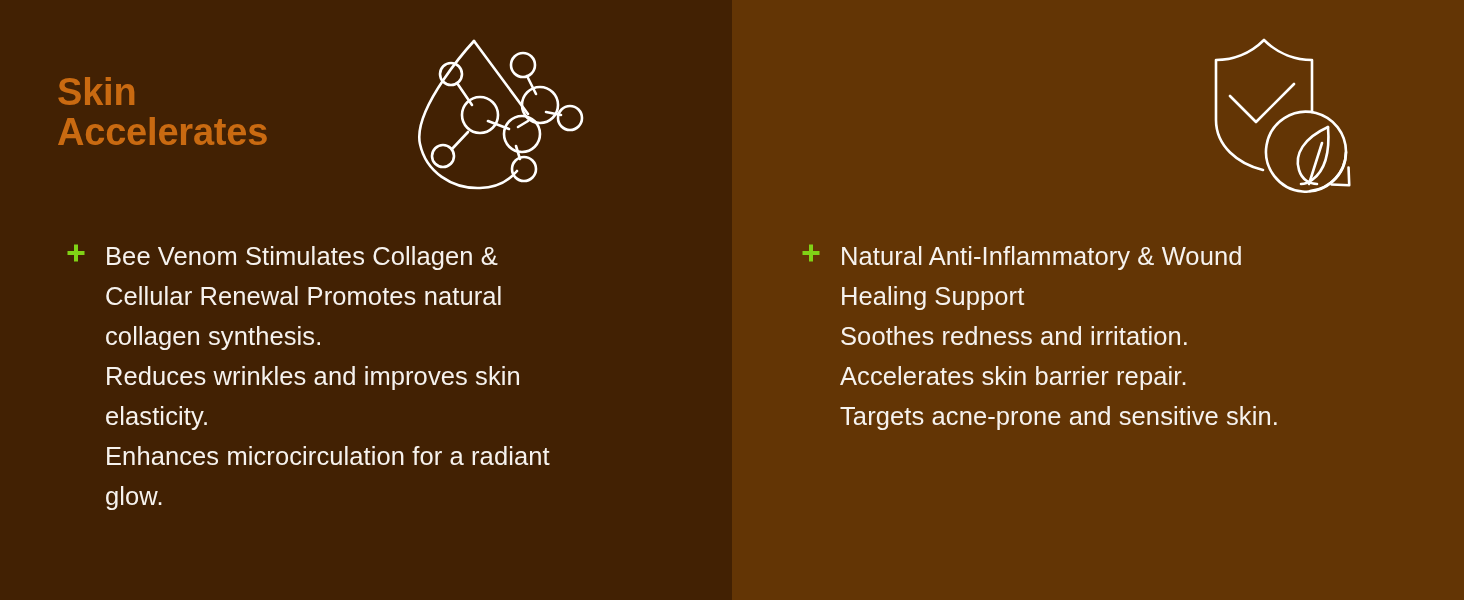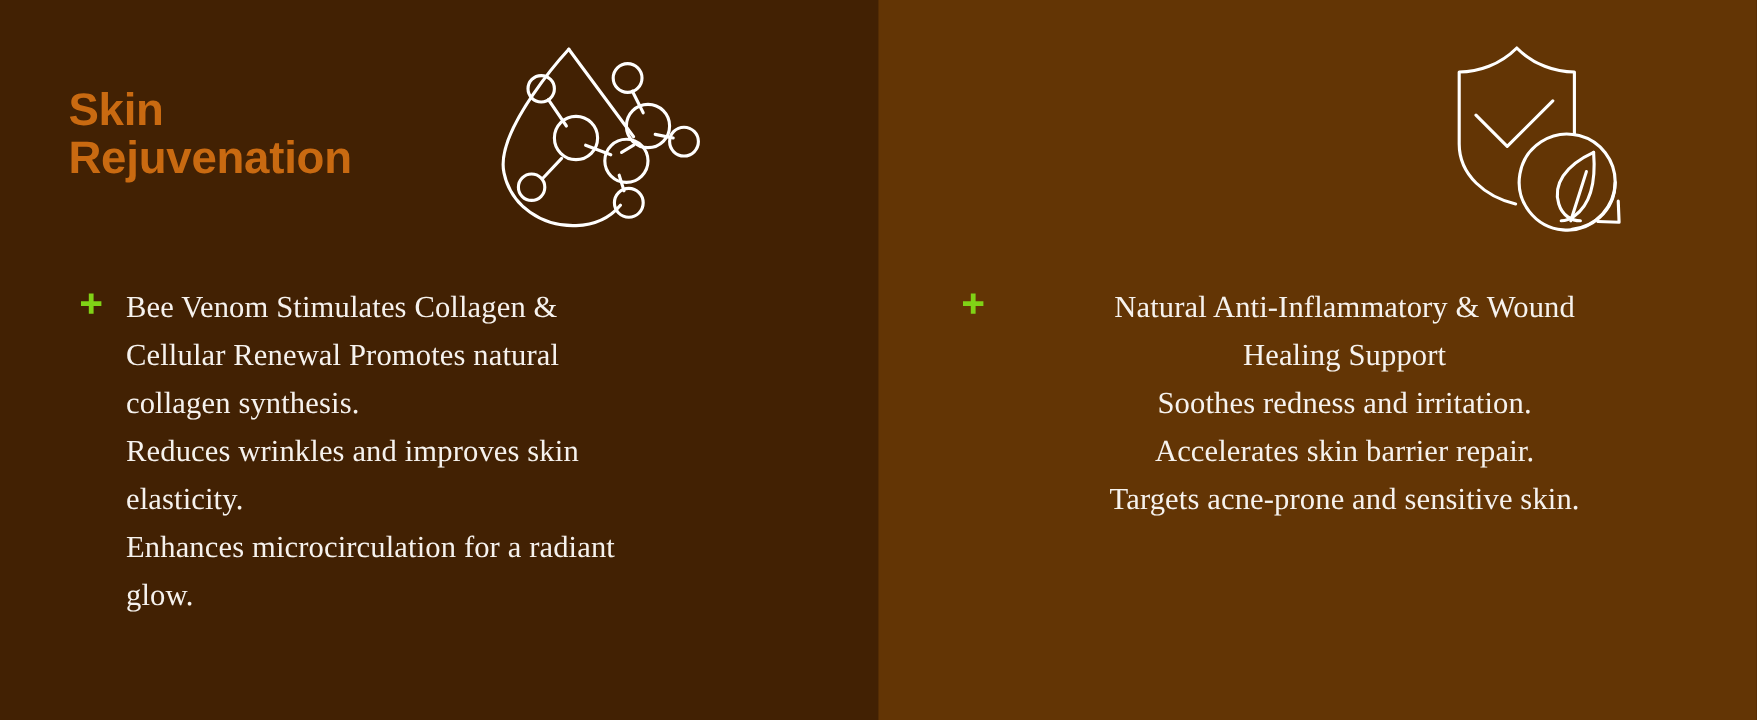--- a/index.html
+++ b/index.html
@@ -75,29 +75,27 @@
   .benefit-list {
     position: absolute;
     left: 66px;
     top: 236px;
     width: 620px;
     list-style: none;
   }
   .panel--right .benefit-list {
     left: 801px;
     width: 600px;
-    text-align: center;
   }
   .panel--right .benefit-list { left: 69px; }
 
   .benefit-item {
     position: relative;
     display: block;
     padding-left: 39px;
-    font-family: Liberation Serif, serif;
   }
 
   .benefit-bullet {
     position: absolute;
     left: 0;
     top: 7px;
     width: 20px;
     height: 20px;
     display: block;
   }
@@ -114,21 +112,21 @@
   }
 </style>
 </head>
 <body>
 
 <div class="board">
 
   <section class="panel panel--left">
 
     <h2 class="panel-heading">Skin
-Rejuvenation</h2>
+Accelerates</h2>
 
     <div class="panel-icon">
       <svg viewBox="0 0 180 160" fill="none" xmlns="http://www.w3.org/2000/svg" stroke="#FFFFFF" stroke-width="2.6" stroke-linecap="round" stroke-linejoin="round">
 
         <path d="M64 5 L118 78"></path>
         <path d="M64 5 C64 5 2 72 10 108 C16 136 42 153 70 152 C86 151.4 99 144.6 107 135"></path>
 
         <line x1="47" y1="47" x2="62" y2="69"></line>
         <line x1="78" y1="85" x2="99" y2="93"></line>
         <line x1="58" y1="96" x2="42" y2="113"></line>

